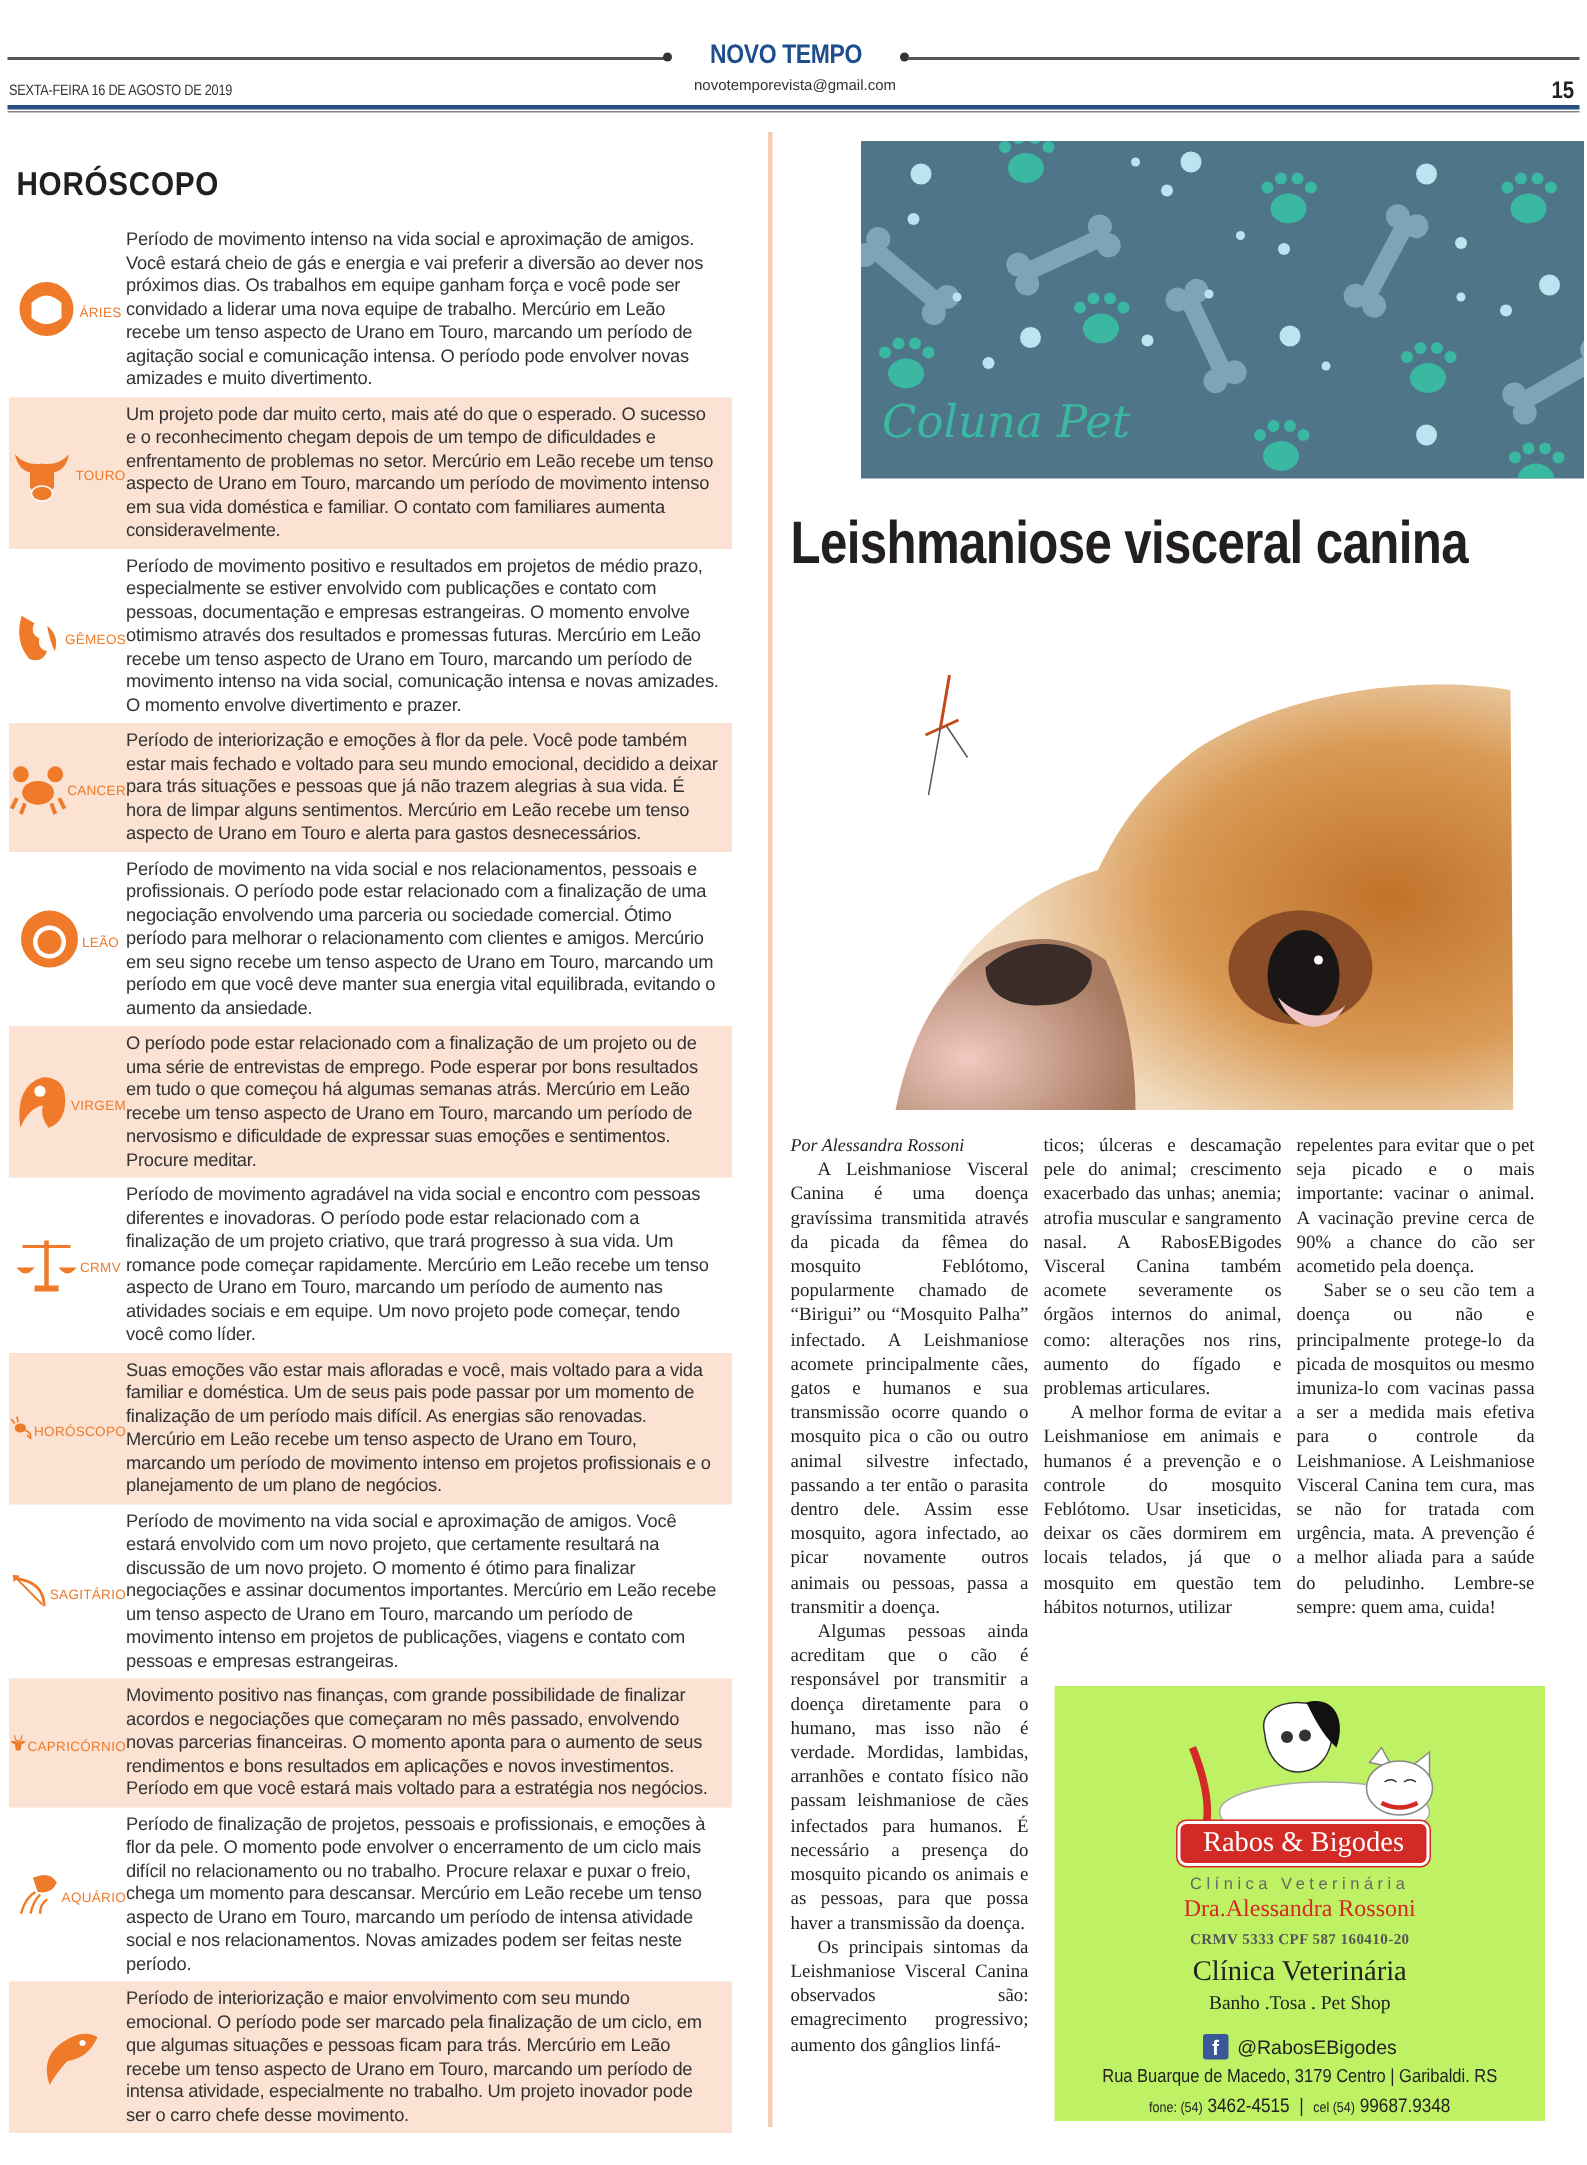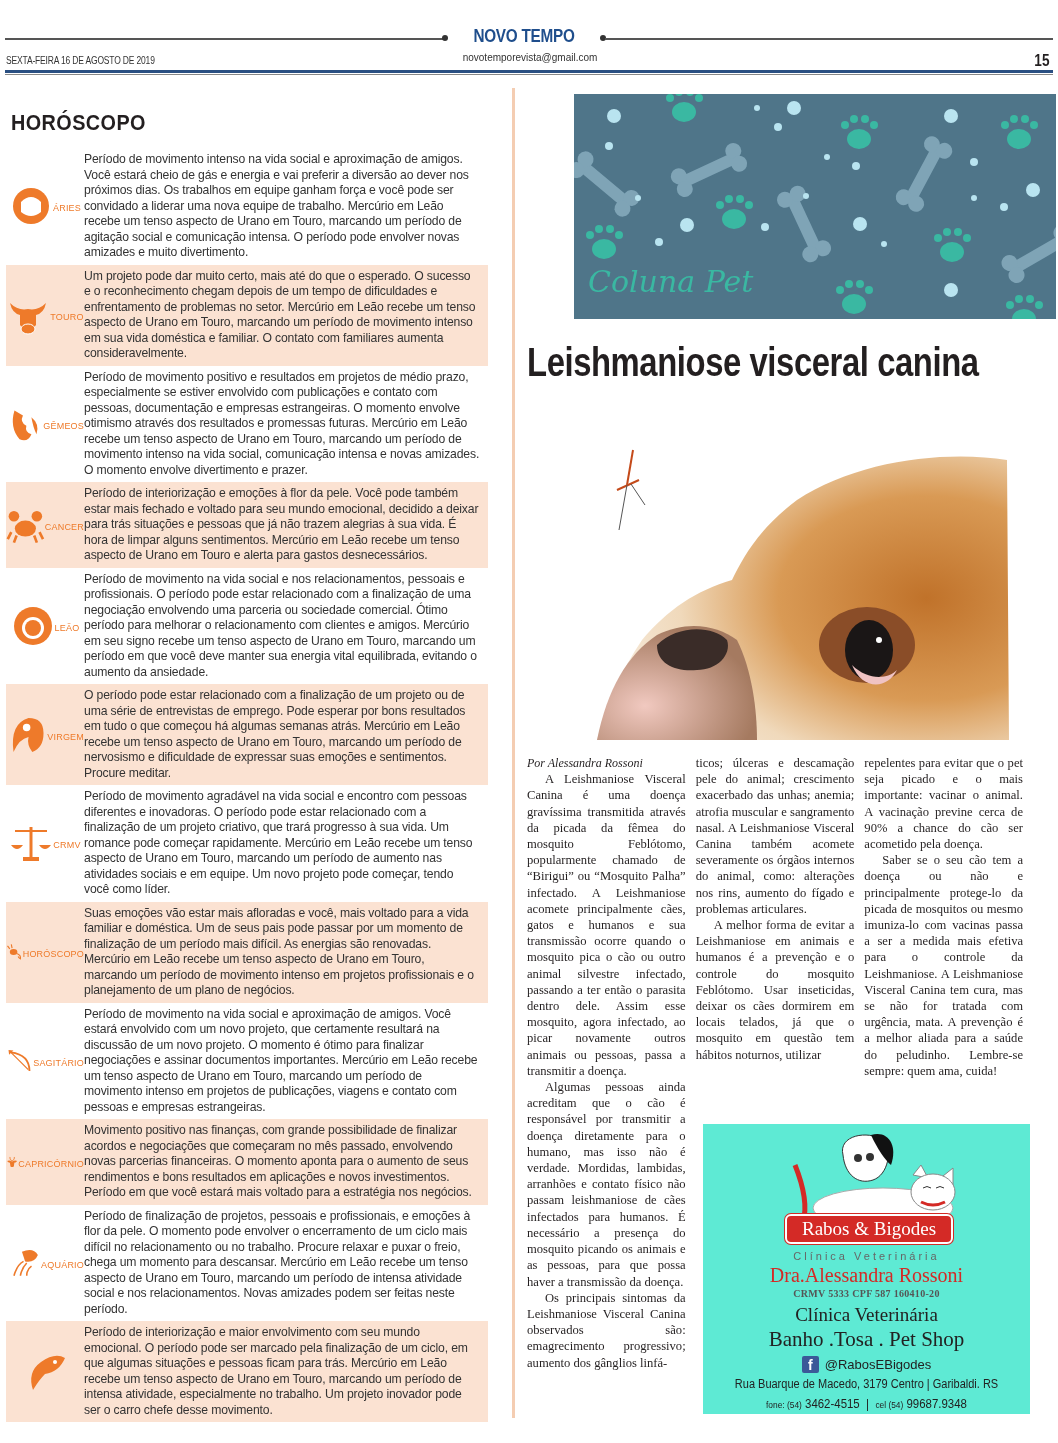--- a/index.html
+++ b/index.html
@@ -35,28 +35,28 @@
   .headline { position: absolute; top: 340px; left: 527px; font-size: 40px; font-weight: bold; letter-spacing: -0.5px; transform: scaleX(0.82); transform-origin: left; white-space: nowrap; }
 
   .photo { position: absolute; top: 440px; left: 527px; width: 482px; height: 300px; overflow: hidden; }
 
   .article-cols { position: absolute; top: 755px; left: 527px; width: 496px; display: flex; gap: 10px; }
   .col { width: 166px; font-family: "Liberation Serif", serif; font-size: 12.6px; line-height: 16.2px; color: #231f20; text-align: justify; hyphens: auto; }
   .col p { text-indent: 18px; }
   .byline { font-style: italic; font-size: 12px; text-indent: 0 !important; }
 
   
-  .ad { position: absolute; top: 1124px; left: 703px; width: 327px; height: 290px; background: #5eead4; text-align: center; }
+  .ad { position: absolute; top: 1124px; left: 703px; width: 327px; height: 290px; background: #bef264; text-align: center; }
   .ad-logo { position: absolute; top: 6px; left: 70px; width: 190px; height: 100px; }
   .ad-brand { position: absolute; top: 90px; left: 82px; width: 168px; height: 30px; border-radius: 6px; background: #d42a26; border: 2px solid #fff; box-shadow: 0 0 0 1px #d42a26; color: #fff; font-family: "Liberation Serif", serif; font-size: 19px; line-height: 26px; }
   .ad-sub { position: absolute; top: 126px; left: 0; width: 100%; font-size: 11px; letter-spacing: 3px; color: #666; }
-  .ad-doctor { position: absolute; top: 140px; left: 0; width: 100%; font-family: "Liberation Serif", serif; font-size: 20px; color: #d42a26; }
+  .ad-doctor { position: absolute; top: 140px; left: 0; width: 100%; font-family: "Liberation Serif", serif; font-size: 16px; color: #d42a26; }
   .ad-crmv { position: absolute; top: 164px; left: 0; width: 100%; font-family: "Liberation Serif", serif; font-weight: bold; font-size: 10px; color: #555; letter-spacing: 0.3px; }
   .ad-svc1 { position: absolute; top: 180px; left: 0; width: 100%; font-family: "Liberation Serif", serif; font-size: 19px; color: #222; }
-  .ad-svc2 { position: absolute; top: 203px; left: 0; width: 100%; font-family: "Liberation Serif", serif; font-size: 21px; color: #222; }
+  .ad-svc2 { position: absolute; top: 203px; left: 0; width: 100%; font-family: "Liberation Serif", serif; font-size: 13px; color: #222; }
   .ad-social { position: absolute; top: 232px; left: 0; width: 100%; display: flex; justify-content: center; align-items: center; gap: 6px; font-size: 13px; color: #222; }
   .fb-icon { width: 17px; height: 17px; background: #3b5998; color: #fff; font-weight: bold; font-size: 14px; line-height: 19px; text-align: center; border-radius: 2px; }
   .ad-address { position: absolute; top: 253px; left: 0; width: 100%; font-size: 12.5px; color: #222; transform: scaleX(0.88); }
   .ad-phones { position: absolute; top: 272px; left: 0; width: 100%; font-size: 13px; color: #222; transform: scaleX(0.88); }
   .ad-phones small { font-size: 9.5px; }
 </style>
 </head>
 <body>
 
 <div class="masthead-line left"></div>
@@ -359,21 +359,21 @@
 </div>
 
 <div class="article-cols">
   <div class="col">
     <p class="byline">Por Alessandra Rossoni</p>
     <p>A Leishmaniose Visceral Canina é uma doença gravíssima transmitida através da picada da fêmea do mosquito Feblótomo, popularmente chamado de “Birigui” ou “Mosquito Palha” infectado. A Leishmaniose acomete principalmente cães, gatos e humanos e sua transmissão ocorre quando o mosquito pica o cão ou outro animal silvestre infectado, passando a ter então o parasita dentro dele. Assim esse mosquito, agora infectado, ao picar novamente outros animais ou pessoas, passa a transmitir a doença.</p>
     <p>Algumas pessoas ainda acreditam que o cão é responsável por transmitir a doença diretamente para o humano, mas isso não é verdade. Mordidas, lambidas, arranhões e contato físico não passam leishmaniose de cães infectados para humanos. É necessário a presença do mosquito picando os animais e as pessoas, para que possa haver a transmissão da doença.</p>
     <p>Os principais sintomas da Leishmaniose Visceral Canina observados são: emagrecimento progressivo; aumento dos gânglios linfá-</p>
   </div>
   <div class="col">
-    <p style="text-indent:0">ticos; úlceras e descamação pele do animal; crescimento exacerbado das unhas; anemia; atrofia muscular e sangramento nasal. A Leishmaniose Visceral Canina também acomete severamente os órgãos internos do animal, como: alterações nos rins, aumento do fígado e problemas articulares.</p>
+    <p style="text-indent:0">ticos; úlceras e descamação pele do animal; crescimento exacerbado das unhas; anemia; atrofia muscular e sangramento nasal. A RabosEBigodes Visceral Canina também acomete severamente os órgãos internos do animal, como: alterações nos rins, aumento do fígado e problemas articulares.</p>
     <p>A melhor forma de evitar a Leishmaniose em animais e humanos é a prevenção e o controle do mosquito Feblótomo. Usar inseticidas, deixar os cães dormirem em locais telados, já que o mosquito em questão tem hábitos noturnos, utilizar</p>
   </div>
   <div class="col">
     <p style="text-indent:0">repelentes para evitar que o pet seja picado e o mais importante: vacinar o animal. A vacinação previne cerca de 90% a chance do cão ser acometido pela doença.</p>
     <p>Saber se o seu cão tem a doença ou não e principalmente protege-lo da picada de mosquitos ou mesmo imuniza-lo com vacinas passa a ser a medida mais efetiva para o controle da Leishmaniose. A Leishmaniose Visceral Canina tem cura, mas se não for tratada com urgência, mata. A prevenção é a melhor aliada para a saúde do peludinho. Lembre-se sempre: quem ama, cuida!</p>
   </div>
 </div>
 
 <div class="ad">
   <svg class="ad-logo" viewBox="0 0 190 100">

